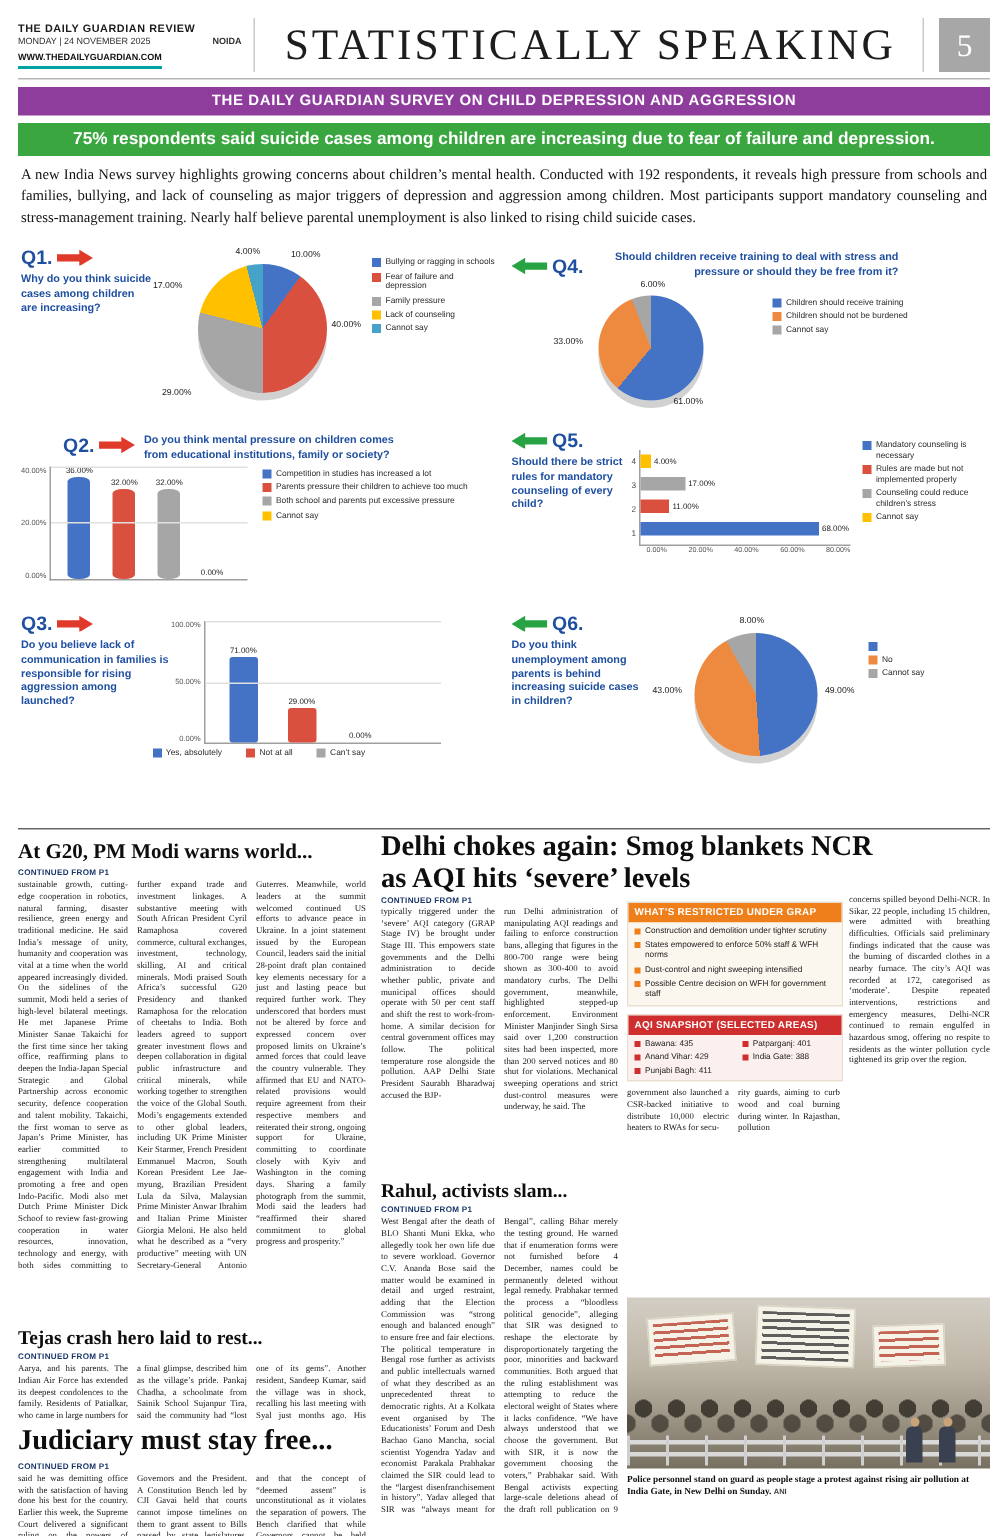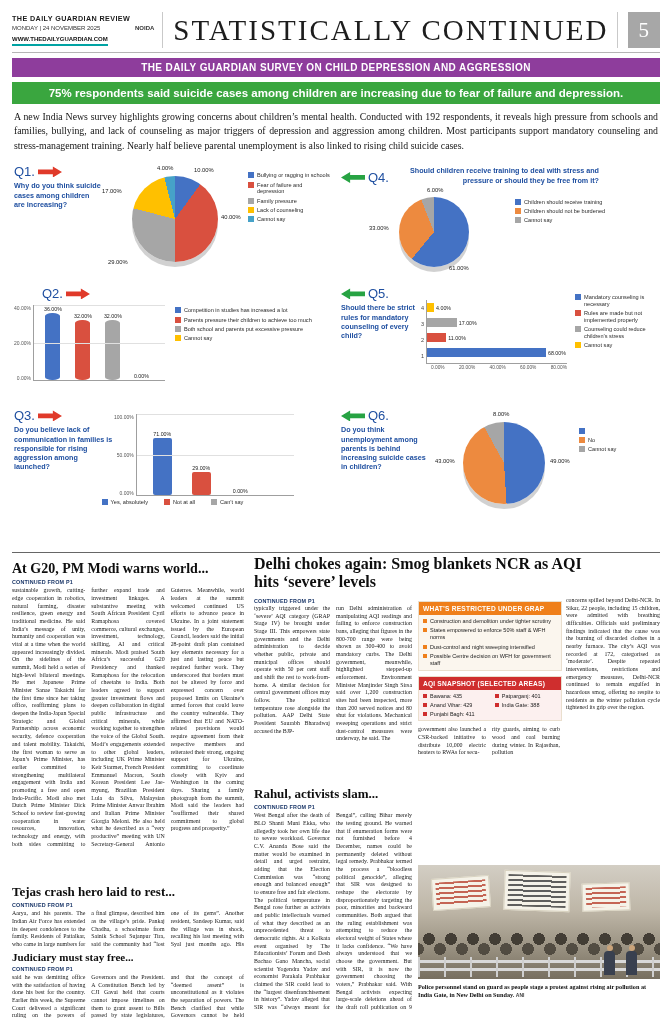--- a/index.html
+++ b/index.html
@@ -21,21 +21,21 @@
   .survey-banner{margin:5px 12px 0;background:#8e3d9c;color:#fff;font-weight:bold;font-size:10px;letter-spacing:.4px;text-align:center;padding:4px 0;}
   .highlight-banner{margin:5px 12px 0;background:#3aa63f;color:#fff;font-weight:bold;font-size:11.5px;text-align:center;padding:5px 0;}
   .intro{margin:6px 14px 0;font-family:"Liberation Serif",serif;font-size:9.8px;line-height:1.48;text-align:justify;color:#141414;}
 
   
   .charts{margin:7px 12px 0;display:grid;grid-template-columns:1fr 1fr;grid-auto-rows:122px;column-gap:6px;}
   .qcell{position:relative;display:flex;padding:4px 2px;overflow:hidden;}
   .qcol{flex-direction:column;}
   .row{display:flex;}
   .qtag{display:flex;align-items:center;gap:3px;}
-  .qname{font-weight:normal;font-size:13px;color:#1f4fa0;}
+  .qname{font-weight:bold;font-size:13px;color:#1f4fa0;}
   .arrow{width:24px;height:11px;display:inline-block;}
   .arrow.red{background:#e03a2a;clip-path:polygon(100% 50%,62% 0,62% 28%,0 28%,0 72%,62% 72%,62% 100%);}
   .arrow.green{background:#27a343;clip-path:polygon(0 50%,38% 0,38% 28%,100% 28%,100% 72%,38% 72%,38% 100%);}
   .qtext{color:#1f4fa0;font-weight:bold;font-size:7.2px;line-height:1.28;margin-top:2px;}
   .qtext.right{text-align:right;}
   .qside{flex:0 0 auto;}
   .legend{display:flex;flex-direction:column;gap:2.5px;padding-top:8px;}
   .litem{display:flex;align-items:flex-start;gap:3px;font-size:5.6px;line-height:1.2;color:#2b2b2b;}
   .sq{width:6px;height:6px;flex:0 0 6px;margin-top:0;}
   .legend-h{display:flex;gap:16px;justify-content:center;margin-top:3px;}
@@ -99,21 +99,21 @@
 
   <header class="masthead">
     <div class="mh-left">
       <div class="mh-paper">THE DAILY GUARDIAN REVIEW</div>
       <div class="mh-meta">
         <span>MONDAY | 24 NOVEMBER 2025</span>
         <span class="mh-city">NOIDA</span>
       </div>
       <div class="mh-site">WWW.THEDAILYGUARDIAN.COM</div>
     </div>
-    <div class="mh-title">STATISTICALLY CONTINUED</div>
+    <div class="mh-title">STATISTICALLY SPEAKING</div>
     <div class="mh-page">5</div>
   </header>
   <div class="mh-rule"></div>
 
   <div class="survey-banner">THE DAILY GUARDIAN SURVEY ON CHILD DEPRESSION AND AGGRESSION</div>
   <div class="highlight-banner">75% respondents said suicide cases among children are increasing due to fear of failure and depression.</div>
   <p class="intro">A new India News survey highlights growing concerns about children’s mental health. Conducted with 192 respondents, it reveals high pressure from schools and families, bullying, and lack of counseling as major triggers of depression and aggression among children. Most participants support mandatory counseling and stress-management training. Nearly half believe parental unemployment is also linked to rising child suicide cases.</p>
 
   <div class="charts">
 
@@ -188,20 +188,21 @@
         </div>
       </div>
     </section>
 
     <section class="qcell qcol">
       <div class="row" style="gap:6px;margin-left:28px">
         <div class="qtag">
           <span class="qname">Q2.</span>
           <span class="arrow red"></span>
         </div>
+        <div class="qtext" style="width:168px">Do you think mental pressure on children comes from educational institutions, family or society?</div>
       </div>
       <div class="row" style="margin-top:4px">
         <div class="vchart">
           <div class="vya" style="height:76px">
             <span>40.00%</span>
             <span>20.00%</span>
             <span>0.00%</span>
           </div>
           <div class="vplot" style="width:132px;height:76px;gap:12px;padding:0 10px">
             <div class="gline" style="top:0"></div>
@@ -397,27 +398,27 @@
       <div class="body cols3" style="height:288px">sustainable growth, cutting-edge cooperation in robotics, natural farming, disaster resilience, green energy and traditional medicine. He said India’s message of unity, humanity and cooperation was vital at a time when the world appeared increasingly divided. On the sidelines of the summit, Modi held a series of high-level bilateral meetings. He met Japanese Prime Minister Sanae Takaichi for the first time since her taking office, reaffirming plans to deepen the India-Japan Special Strategic and Global Partnership across economic security, defence cooperation and talent mobility. Takaichi, the first woman to serve as Japan’s Prime Minister, has earlier committed to strengthening multilateral engagement with India and promoting a free and open Indo-Pacific. Modi also met Dutch Prime Minister Dick Schoof to review fast-growing cooperation in water resources, innovation, technology and energy, with both sides committing to further expand trade and investment linkages. A substantive meeting with South African President Cyril Ramaphosa covered commerce, cultural exchanges, investment, technology, skilling, AI and critical minerals. Modi praised South Africa’s successful G20 Presidency and thanked Ramaphosa for the relocation of cheetahs to India. Both leaders agreed to support greater investment flows and deepen collaboration in digital public infrastructure and critical minerals, while working together to strengthen the voice of the Global South. Modi’s engagements extended to other global leaders, including UK Prime Minister Keir Starmer, French President Emmanuel Macron, South Korean President Lee Jae-myung, Brazilian President Lula da Silva, Malaysian Prime Minister Anwar Ibrahim and Italian Prime Minister Giorgia Meloni. He also held what he described as a “very productive” meeting with UN Secretary-General Antonio Guterres. Meanwhile, world leaders at the summit welcomed continued US efforts to advance peace in Ukraine. In a joint statement issued by the European Council, leaders said the initial 28-point draft plan contained key elements necessary for a just and lasting peace but required further work. They underscored that borders must not be altered by force and expressed concern over proposed limits on Ukraine’s armed forces that could leave the country vulnerable. They affirmed that EU and NATO-related provisions would require agreement from their respective members and reiterated their strong, ongoing support for Ukraine, committing to coordinate closely with Kyiv and Washington in the coming days. Sharing a family photograph from the summit, Modi said the leaders had “reaffirmed their shared commitment to global progress and prosperity.”</div>
     </article>
 
     <article class="abs" style="left:0;top:332px;width:232px">
       <h2 class="hl" style="font-size:13px">Tejas crash hero laid to rest...</h2>
       <div class="kicker">CONTINUED FROM P1</div>
       <div class="body cols3" style="height:40px">Aarya, and his parents. The Indian Air Force has extended its deepest condolences to the family. Residents of Patialkar, who came in large numbers for a final glimpse, described him as the village’s pride. Pankaj Chadha, a schoolmate from Sainik School Sujanpur Tira, said the community had “lost one of its gems”. Another resident, Sandeep Kumar, said the village was in shock, recalling his last meeting with Syal just months ago. His uncle, Madan Lal, said the entire family and village were grieving deeply. “This is a huge loss for the nation. He had a sharp mind and always excelled,” he said.</div>
     </article>
 
     <article class="abs" style="left:0;top:398px;width:232px">
-      <h2 class="hl" style="font-size:11px">Judiciary must stay free...</h2>
+      <h2 class="hl" style="font-size:19px">Judiciary must stay free...</h2>
       <div class="kicker">CONTINUED FROM P1</div>
       <div class="body cols3" style="height:52px">said he was demitting office with the satisfaction of having done his best for the country. Earlier this week, the Supreme Court delivered a significant ruling on the powers of Governors and the President. A Constitution Bench led by CJI Gavai held that courts cannot impose timelines on them to grant assent to Bills passed by state legislatures, and that the concept of “deemed assent” is unconstitutional as it violates the separation of powers. The Bench clarified that while Governors cannot be held personally liable for their decisions, their actions remain subject to judicial review. The ruling came in response to a Presidential Reference seeking clarity on whether fixed timelines can be imposed on Governors for action on state Bills.</div>
     </article>
 
     <article class="abs" style="left:242px;top:2px;width:406px;height:468px">
-      <h2 class="hl abs" style="left:0;top:0;width:330px;font-size:16px">Delhi chokes again: Smog blankets NCR as AQI hits ‘severe’ levels</h2>
+      <h2 class="hl abs" style="left:0;top:0;width:330px;font-size:19px">Delhi chokes again: Smog blankets NCR as AQI hits ‘severe’ levels</h2>
       <div class="kicker abs" style="left:0;top:40px">CONTINUED FROM P1</div>
       <div class="body abs" style="left:0;top:50px;width:76px;height:174px">typically triggered under the ‘severe’ AQI category (GRAP Stage IV) be brought under Stage III. This empowers state governments and the Delhi administration to decide whether public, private and municipal offices should operate with 50 per cent staff and shift the rest to work-from-home. A similar decision for central government offices may follow. The political temperature rose alongside the pollution. AAP Delhi State President Saurabh Bharadwaj accused the BJP-</div>
       <div class="body abs" style="left:82px;top:50px;width:76px;height:178px">run Delhi administration of manipulating AQI readings and failing to enforce construction bans, alleging that figures in the 800-700 range were being shown as 300-400 to avoid mandatory curbs. The Delhi government, meanwhile, highlighted stepped-up enforcement. Environment Minister Manjinder Singh Sirsa said over 1,200 construction sites had been inspected, more than 200 served notices and 80 shut for violations. Mechanical sweeping operations and strict dust-control measures were underway, he said. The</div>
 
       <div class="abs" style="left:164px;top:46px;width:144px">
         <div class="infobox">
           <div class="ib-head orange">WHAT’S RESTRICTED UNDER GRAP</div>
           <div class="ib-body">
             <div class="ib-item">
                 <span class="bullet orange"></span>

